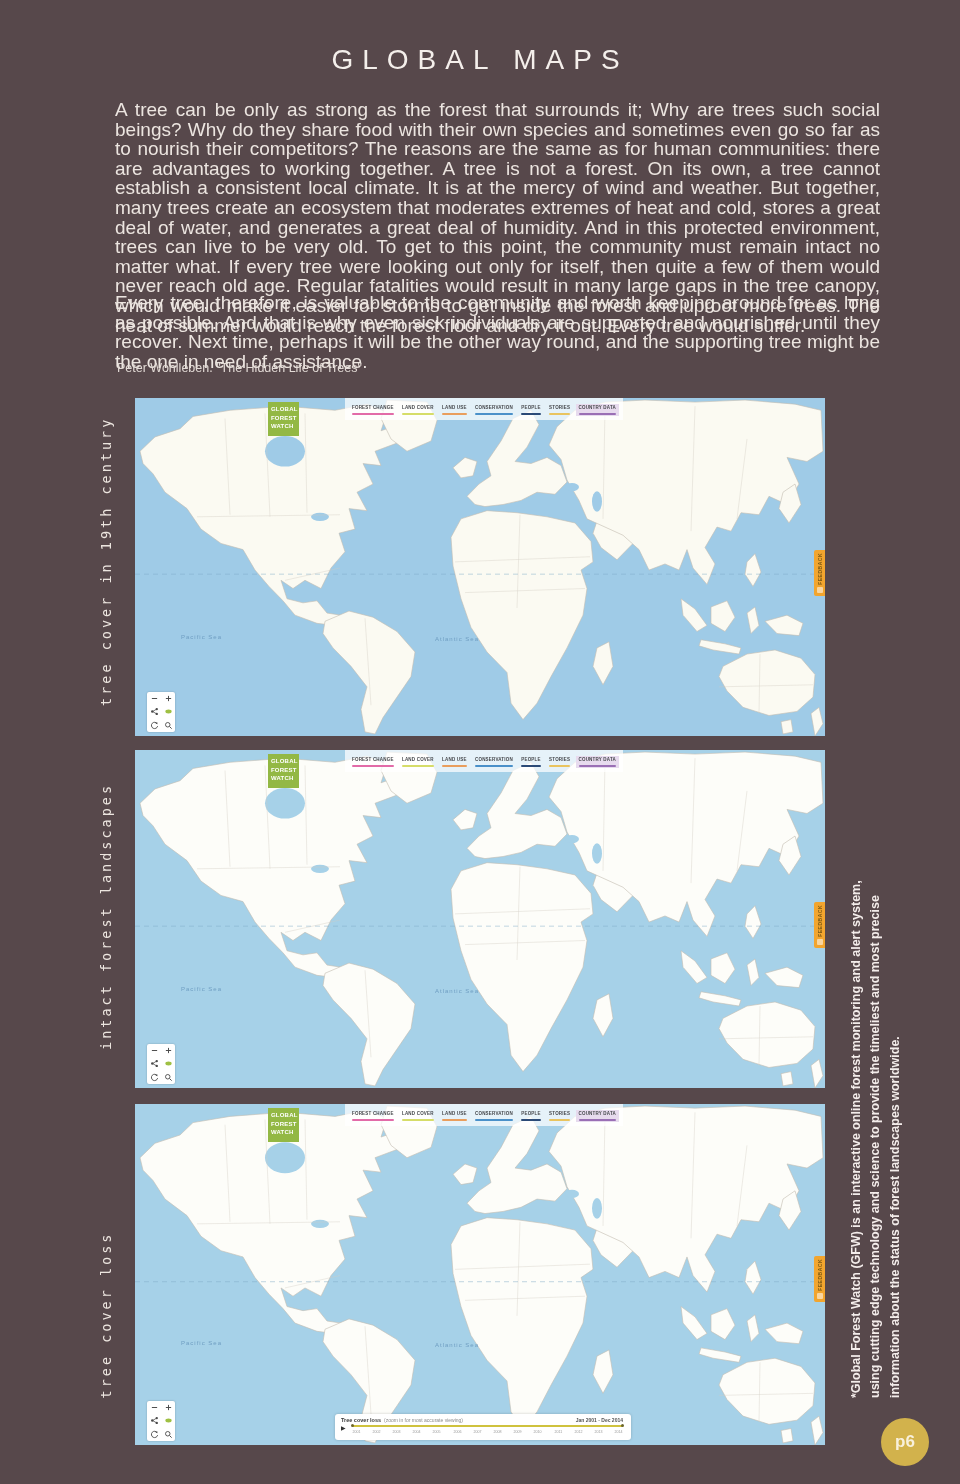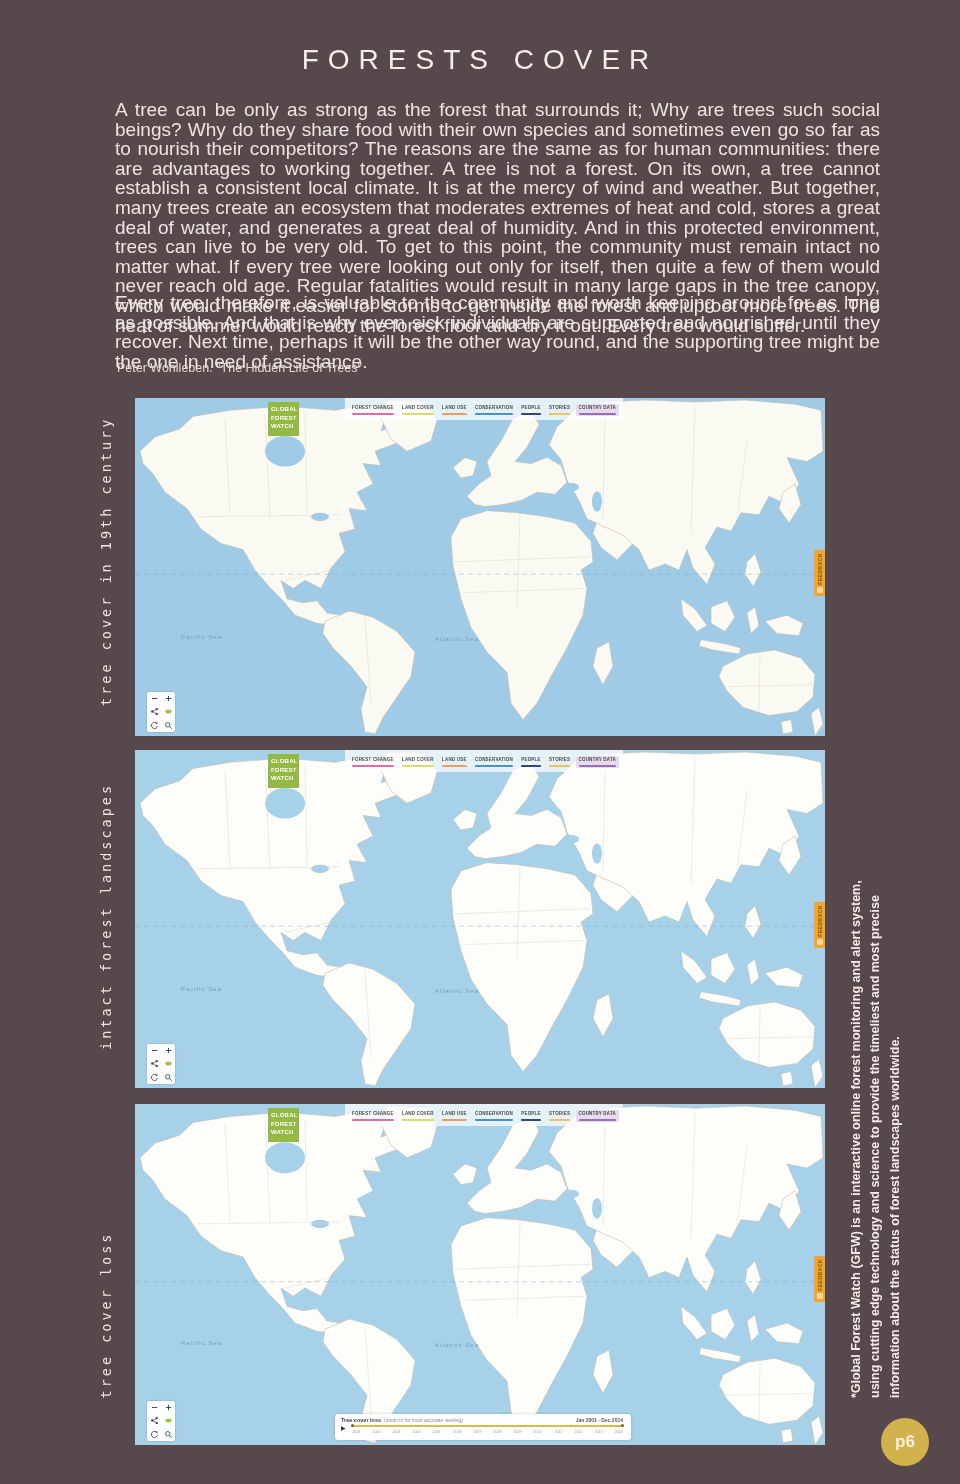--- a/index.html
+++ b/index.html
@@ -240,21 +240,21 @@
       <ellipse cx="395" cy="235" rx="38" ry="20" opacity=".75"></ellipse>
         <ellipse cx="345" cy="200" rx="25" ry="10" opacity=".7"></ellipse>
       <ellipse cx="440" cy="250" rx="10" ry="16" opacity=".6"></ellipse>
         <ellipse cx="468" cy="258" rx="8" ry="16" opacity=".8"></ellipse>
       <ellipse cx="668" cy="295" rx="10" ry="12" opacity=".7"></ellipse>
         <ellipse cx="650" cy="320" rx="5" ry="4" opacity=".8"></ellipse>
     </g>
   </defs>
 </svg>
 
-<h1 class="page-title">FORESTS COVER</h1>
+<h1 class="page-title">GLOBAL MAPS</h1>
 <p class="body-text para1">A tree can be only as strong as the forest that surrounds it; Why are trees such social beings? Why do they share food with their own species and sometimes even go so far as to nourish their competitors? The reasons are the same as for human communities: there are advantages to working together. A tree is not a forest. On its own, a tree cannot establish a consistent local climate. It is at the mercy of wind and weather. But together, many trees create an ecosystem that moderates extremes of heat and cold, stores a great deal of water, and generates a great deal of humidity. And in this protected environment, trees can live to be very old. To get to this point, the community must remain intact no matter what. If every tree were looking out only for itself, then quite a few of them would never reach old age. Regular fatalities would result in many large gaps in the tree canopy, which would make it easier for storms to get inside the forest and uproot more trees. The heat of summer would reach the forest floor and dry it out. Every tree would suffer.</p>
 <p class="body-text para2">Every tree, therefore, is valuable to the community and worth keeping around for as long as possible. And that is why even sick individuals are supported and nourished until they recover. Next time, perhaps it will be the other way round, and the supporting tree might be the one in need of assistance.</p>
 <p class="attribution">Peter Wohlleben. "The Hidden Life of Trees"</p>
 
 <div class="rot-label lbl1">tree cover in 19th century</div>
 <div class="rot-label lbl2">intact forest landscapes</div>
 <div class="rot-label lbl3">tree cover loss</div>
 
 <div class="side-note">*Global Forest Watch (GFW) is an interactive online forest monitoring and alert system, using cutting edge technology and science to provide the timeliest and most precise information about the status of forest landscapes worldwide.</div>
 

